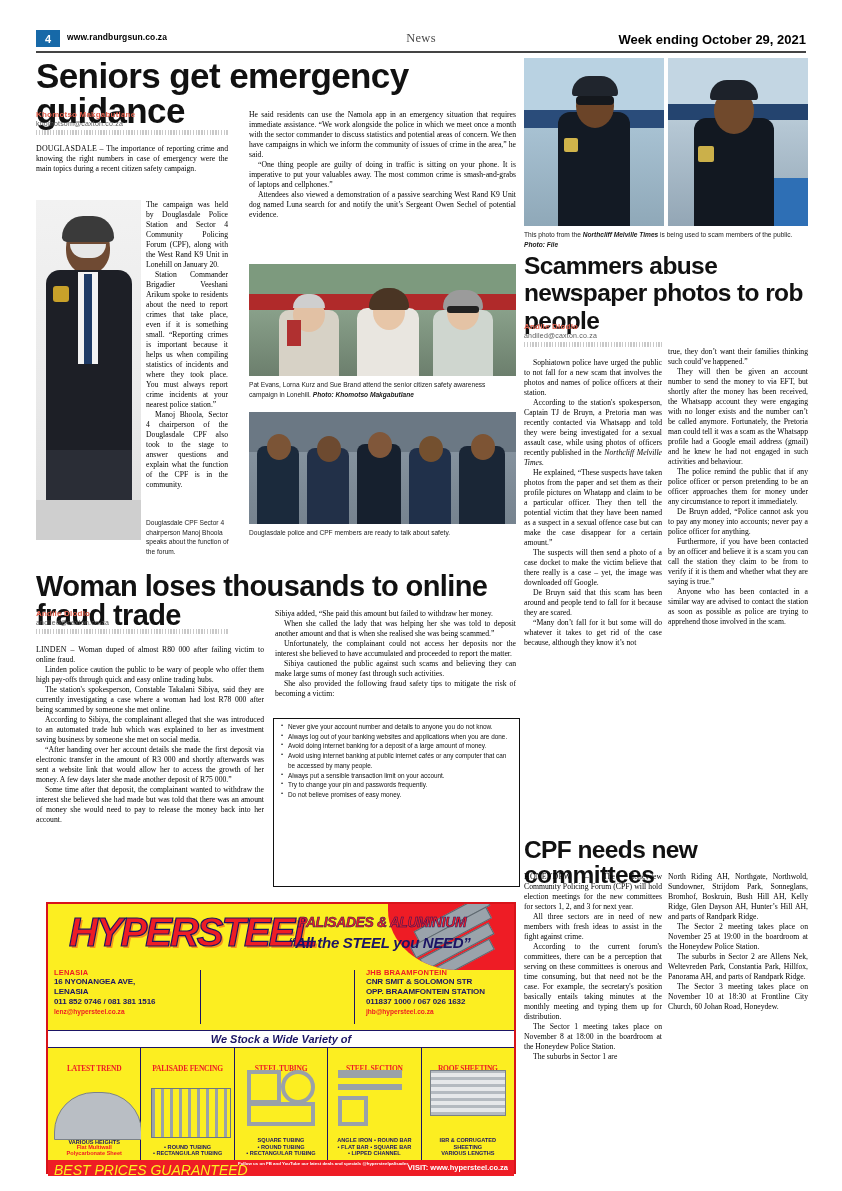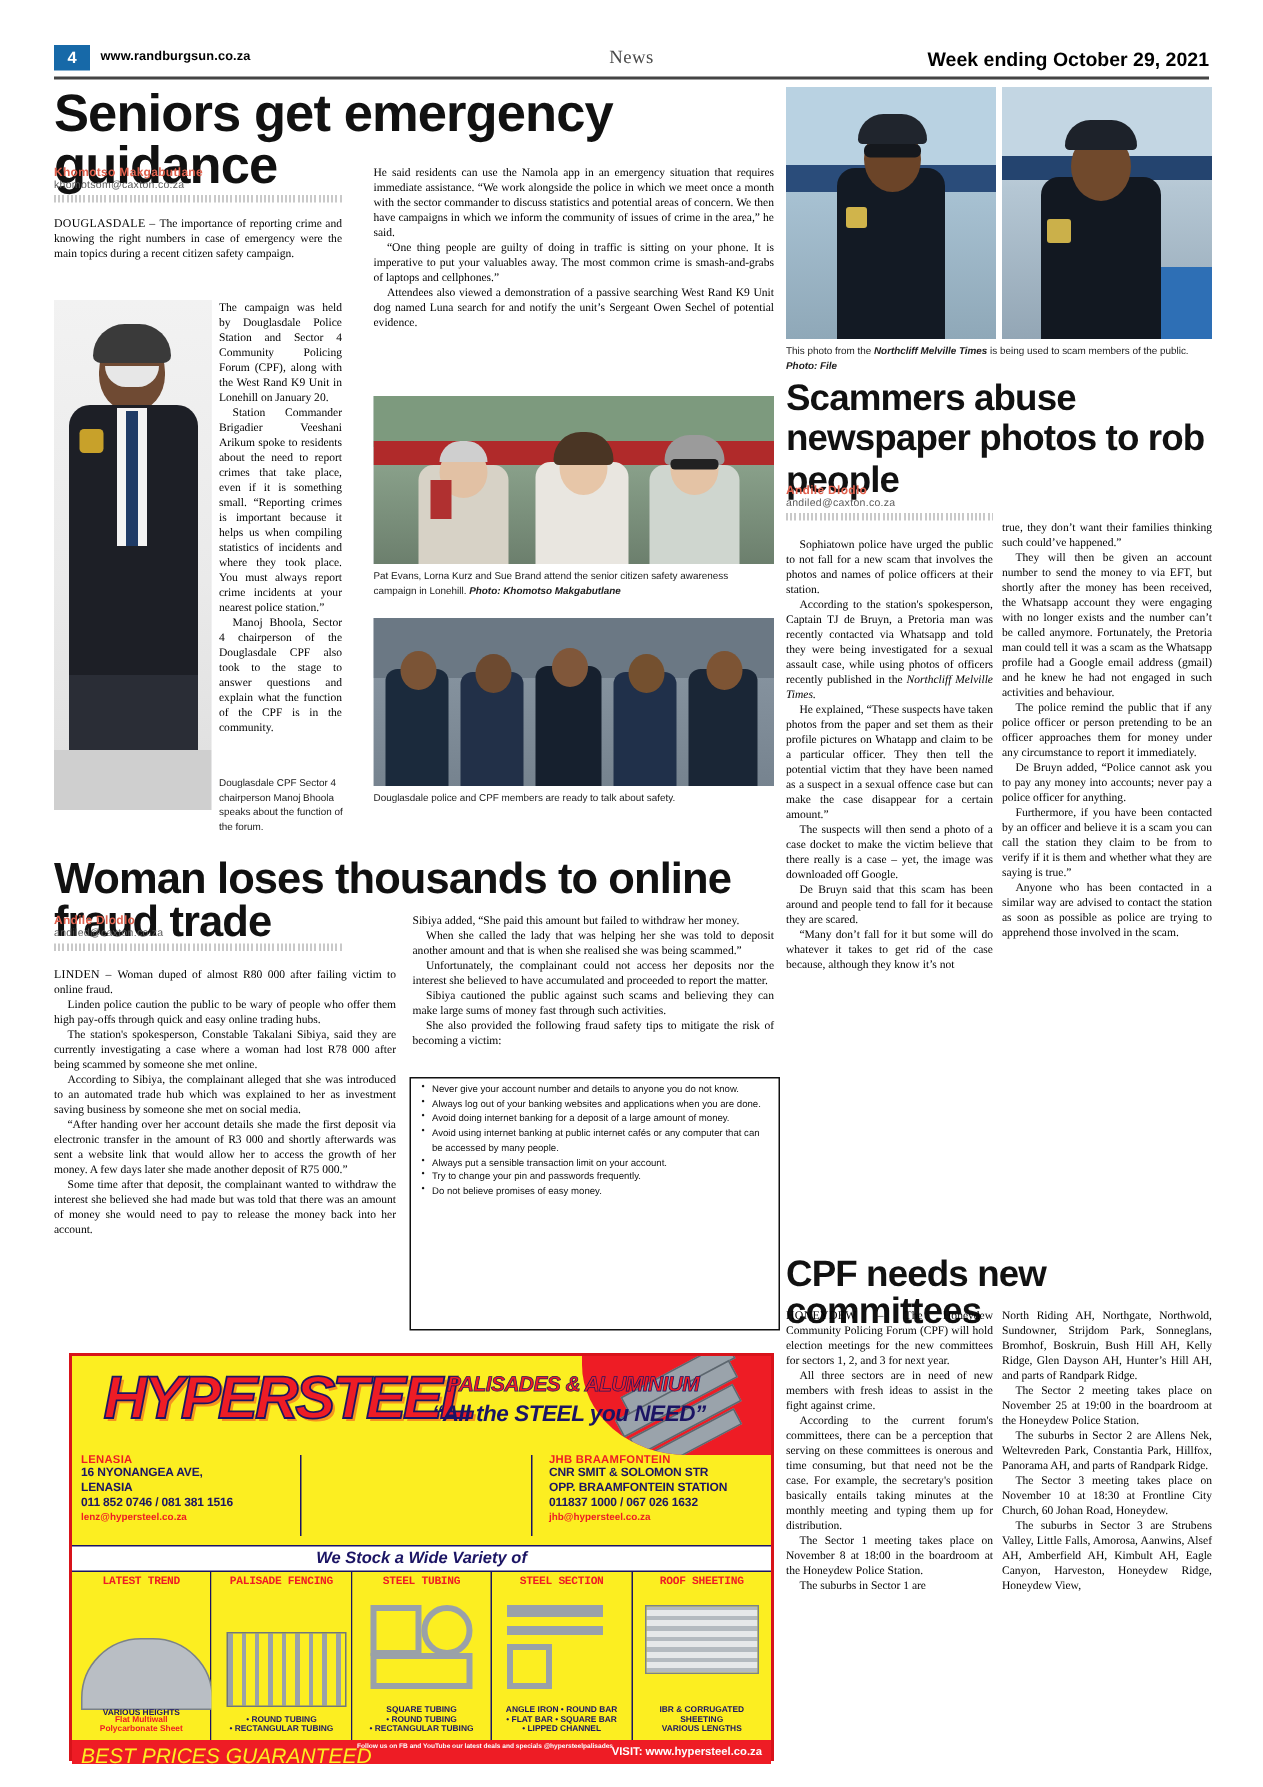--- a/index.html
+++ b/index.html
@@ -87,22 +87,22 @@
   .ad-branch .bline{font-size:8px;font-weight:bold;letter-spacing:-.1px;line-height:1.28;}
   .ad-branch .bmail{font-size:6.6px;font-weight:bold;color:#ee1c25;}
   .ad-divider{position:absolute;top:2px;width:1px;height:54px;background:#1b1464;}
   .ad-stock{position:relative;height:16px;background:#fff;border-top:1.5px solid #1b1464;
      border-bottom:1.5px solid #1b1464;font-family:"Liberation Sans",sans-serif;
      font-size:11px;font-weight:bold;font-style:italic;color:#1b1464;text-align:center;
      line-height:16px;}
   .ad-grid{position:relative;height:112px;display:flex;}
   .ad-cell{flex:1;border-right:1.5px solid #1b1464;position:relative;background:#fcee21;}
   .ad-cell:last-child{border-right:none;}
-  .ad-cell .ctitle{font-family:Liberation Mono, monospace;font-size:7.5px;font-weight:bold;
-     color:#ee1c25;text-align:center;padding-top:3px;line-height:1.15;letter-spacing:-.2px;}
+  .ad-cell .ctitle{font-family:Liberation Serif, serif;font-size:7.5px;font-weight:bold;
+     color:#ee1c25;text-align:center;padding-top:17px;line-height:1.15;letter-spacing:-.2px;}
   .ad-cell .csub{font-family:"Liberation Sans",sans-serif;font-size:5.6px;font-weight:bold;
      color:#1b1464;text-align:center;line-height:1.2;position:absolute;left:0;right:0;bottom:3px;}
   .ad-bottom{position:relative;height:16px;background:#ee1c25;}
   .ad-bottom .guarantee{position:absolute;left:6px;top:2px;font-family:"Liberation Sans",sans-serif;
      font-size:14px;font-weight:normal;font-style:italic;color:#fcee21;}
   .ad-bottom .visit{position:absolute;right:6px;top:3px;font-family:"Liberation Sans",sans-serif;
      font-size:7.5px;font-weight:bold;color:#fff;}
   .ad-bottom .follow{position:absolute;left:190px;top:1px;font-family:"Liberation Sans",sans-serif;
      font-size:4.4px;font-weight:bold;color:#fff;line-height:1.25;text-align:center;}
 </style>
@@ -288,21 +288,20 @@
     <p>According to the current forum's committees, there can be a perception that serving on these committees is onerous and time consuming, but that need not be the case. For example, the secretary's position basically entails taking minutes at the monthly meeting and typing them up for distribution.</p>
     <p>The Sector 1 meeting takes place on November 8 at 18:00 in the boardroom at the Honeydew Police Station.</p>
     <p>The suburbs in Sector 1 are</p>
   </div>
 
   <div class="col" style="left:668px;top:872px;width:140px;">
     <p class="first">North Riding AH, Northgate, Northwold, Sundowner, Strijdom Park, Sonneglans, Bromhof, Boskruin, Bush Hill AH, Kelly Ridge, Glen Dayson AH, Hunter’s Hill AH, and parts of Randpark Ridge.</p>
     <p>The Sector 2 meeting takes place on November 25 at 19:00 in the boardroom at the Honeydew Police Station.</p>
     <p>The suburbs in Sector 2 are Allens Nek, Weltevreden Park, Constantia Park, Hillfox, Panorama AH, and parts of Randpark Ridge.</p>
     <p>The Sector 3 meeting takes place on November 10 at 18:30 at Frontline City Church, 60 Johan Road, Honeydew.</p>
-    <p>The suburbs in Sector 3 are Strubens Valley, Little Falls, Amorosa, Aanwins, Alsef AH, Amberfield AH, Kimbult AH, Eagle Canyon, Harveston, Honeydew Ridge, Honeydew View,</p>
   </div>
 
   <div class="ad">
     <div class="ad-top">
       <div class="ad-swoosh">
         <div class="pipe" style="left:24px;top:8px;width:78px;height:11px;"></div>
         <div class="pipe" style="left:20px;top:22px;width:84px;height:11px;"></div>
         <div class="pipe" style="left:30px;top:36px;width:76px;height:11px;"></div>
         <div class="pipe" style="left:40px;top:50px;width:66px;height:10px;"></div>
       </div>

